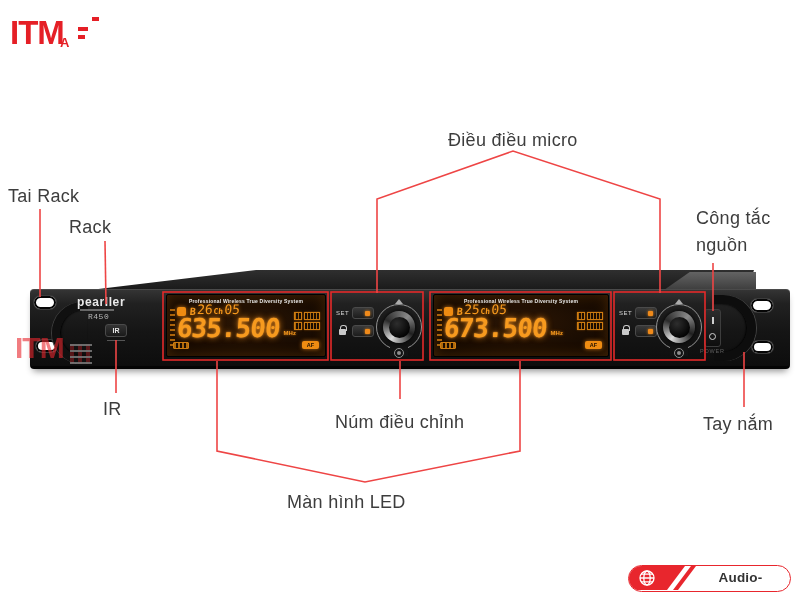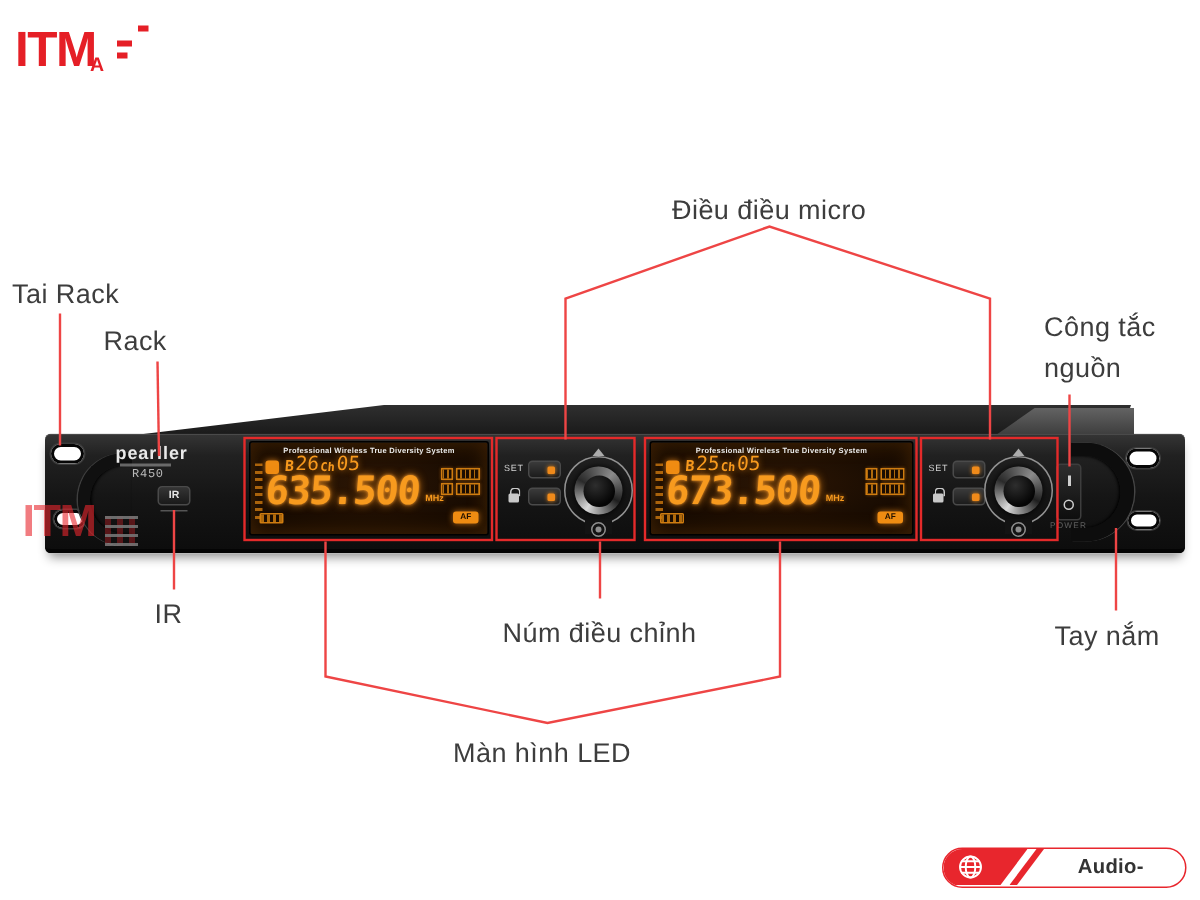--- a/index.html
+++ b/index.html
@@ -274,21 +274,21 @@
   </div>
 </div>
 
 <div class="abs callout-label" style="left:8px;top:183px;text-align:right;">Tai Rack</div>
 <div class="abs callout-label" style="left:69px;top:214px;">Rack</div>
 <div class="abs callout-label" style="left:103px;top:396px;">IR</div>
 <div class="abs callout-label" style="left:448px;top:127px;">Điều điều micro</div>
 <div class="abs callout-label" style="left:676px;top:205px;width:96px;margin-left:20px;">Công tắc nguồn</div>
 <div class="abs callout-label" style="left:335px;top:409px;">Núm điều chỉnh</div>
 <div class="abs callout-label" style="left:703px;top:411px;">Tay nắm</div>
-<div class="abs callout-label" style="left:302px;top:489px;">Màn hình LED</div>
+<div class="abs callout-label" style="left:287px;top:489px;">Màn hình LED</div>
 
 <svg class="abs svg-overlay" viewBox="0 0 800 600" xmlns="http://www.w3.org/2000/svg">
   <g fill="none" stroke="#e42a2a" stroke-width="1.6">
     <rect x="163" y="292" width="165" height="68"></rect>
     <rect x="331" y="292" width="92" height="68"></rect>
     <rect x="430" y="292" width="181" height="68"></rect>
     <rect x="614" y="292" width="91" height="68"></rect>
   </g>
   <g fill="none" stroke="#ee4545" stroke-width="1.6">
     <path d="M40,209 L40,297"></path>

